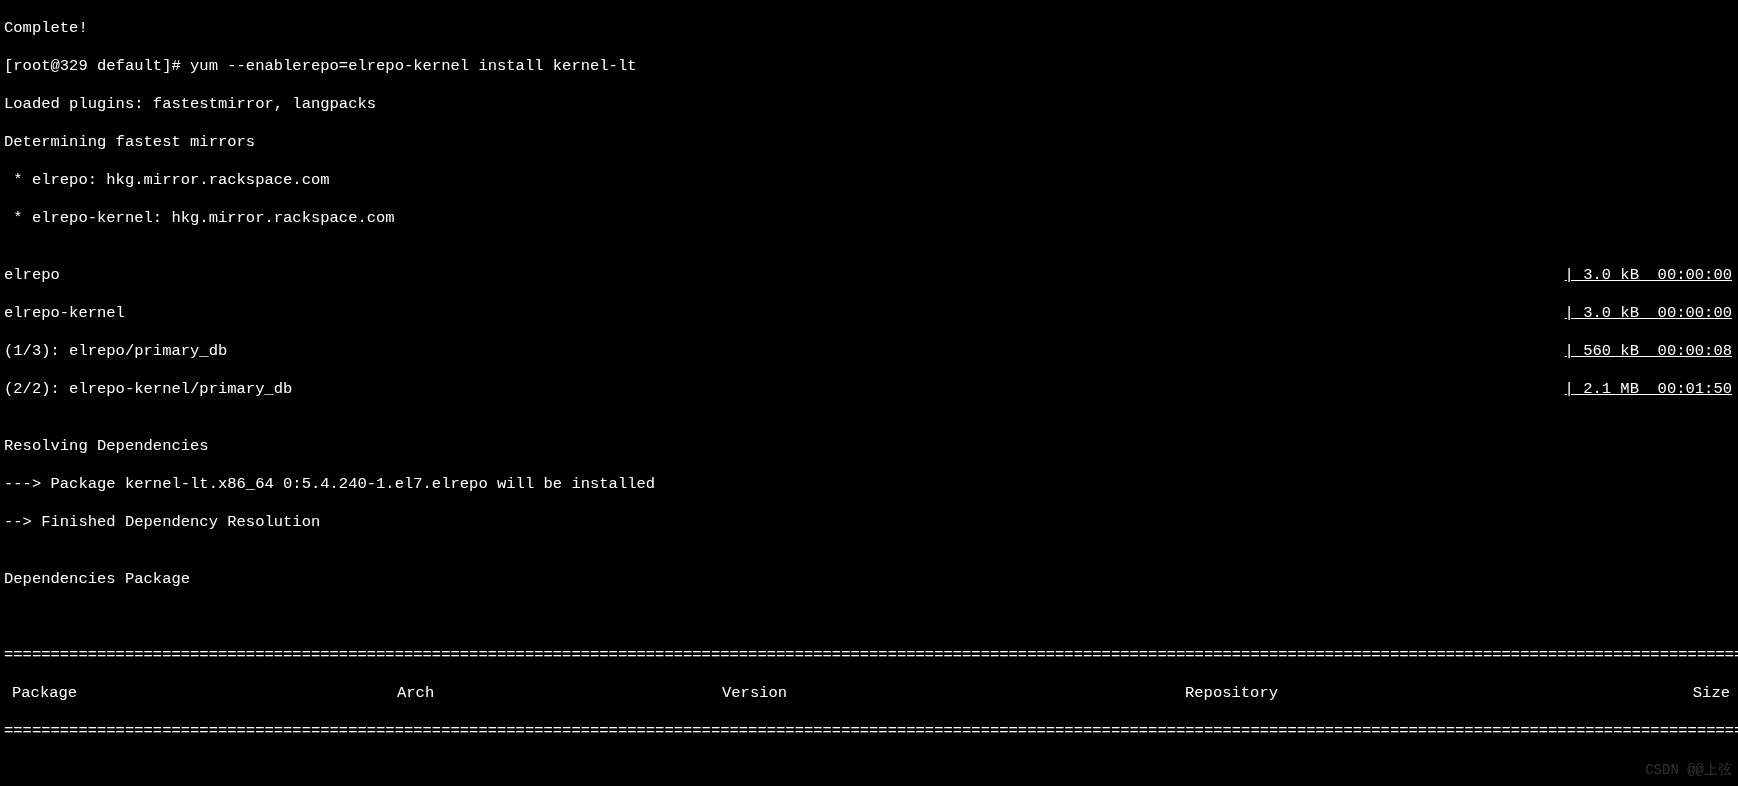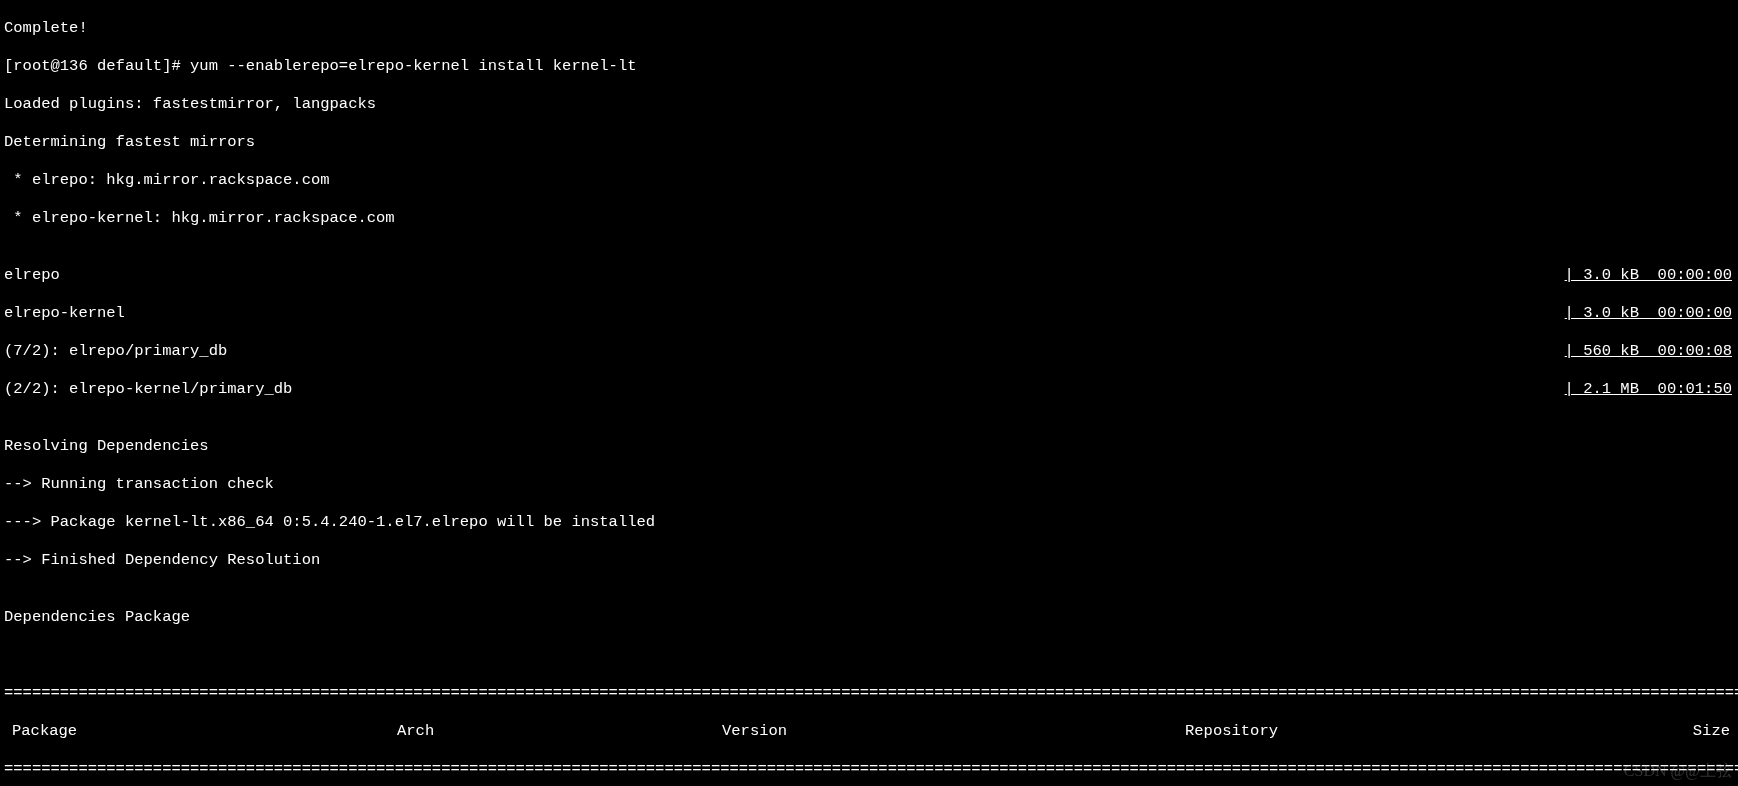--- a/index.html
+++ b/index.html
@@ -22,53 +22,52 @@
     width: 100%;
   }
   .grow { flex: 1 1 auto; }
   .left { text-align: left; }
   .right { text-align: right; padding-right: 2px; text-decoration: underline; }
   .watermark {
     position: absolute;
     right: 6px;
     bottom: 6px;
     color: rgba(200,200,200,0.25);
-    font-size: 16px;
-    font-family: Liberation Serif, serif;
+    font-size: 14px;
+    font-family: Liberation Mono, monospace;
   }
   
   .table-row {
     display: flex;
     width: 100%;
     align-items: flex-end;
   }
   .col-pkg   { flex: 0 0 345px; padding-left: 8px; }
   .col-arch  { flex: 0 0 325px; margin-left: 40px; }
   .col-ver   { flex: 0 0 455px; }
   .col-repo  { flex: 0 0 350px; margin-left: 8px; }
   .col-size  { flex: 1 1 auto; text-align: right; padding-right: 4px; }
 </style>
 </head>
 <body>
 
 <div class="term">
 <div>Complete!</div>
-<div>[root@136 default]# yum --enablerepo=elrepo-kernel install kernel-lt</div>
+<div>[root@329 default]# yum --enablerepo=elrepo-kernel install kernel-lt</div>
 <div>Loaded plugins: fastestmirror, langpacks</div>
 <div>Determining fastest mirrors</div>
 <div> * elrepo: hkg.mirror.rackspace.com</div>
 <div> * elrepo-kernel: hkg.mirror.rackspace.com</div>
 
 <div class="row"><span class="grow left">elrepo</span><span class="right">| 3.0 kB  00:00:00</span></div>
 <div class="row"><span class="grow left">elrepo-kernel</span><span class="right">| 3.0 kB  00:00:00</span></div>
-<div class="row"><span class="grow left">(7/2): elrepo/primary_db</span><span class="right">| 560 kB  00:00:08</span></div>
+<div class="row"><span class="grow left">(1/3): elrepo/primary_db</span><span class="right">| 560 kB  00:00:08</span></div>
 <div class="row"><span class="grow left">(2/2): elrepo-kernel/primary_db</span><span class="right">| 2.1 MB  00:01:50</span></div>
 
 <div>Resolving Dependencies</div>
-<div>--&gt; Running transaction check</div>
 <div>---&gt; Package kernel-lt.x86_64 0:5.4.240-1.el7.elrepo will be installed</div>
 <div>--&gt; Finished Dependency Resolution</div>
 <div></div>
 <div>Dependencies Package</div>
 <div></div>
 
 <div>=============================================================================================================================================================================================================</div>
 <div class="table-row">
   <span class="col-pkg">Package</span>
   <span class="col-arch">Arch</span>

